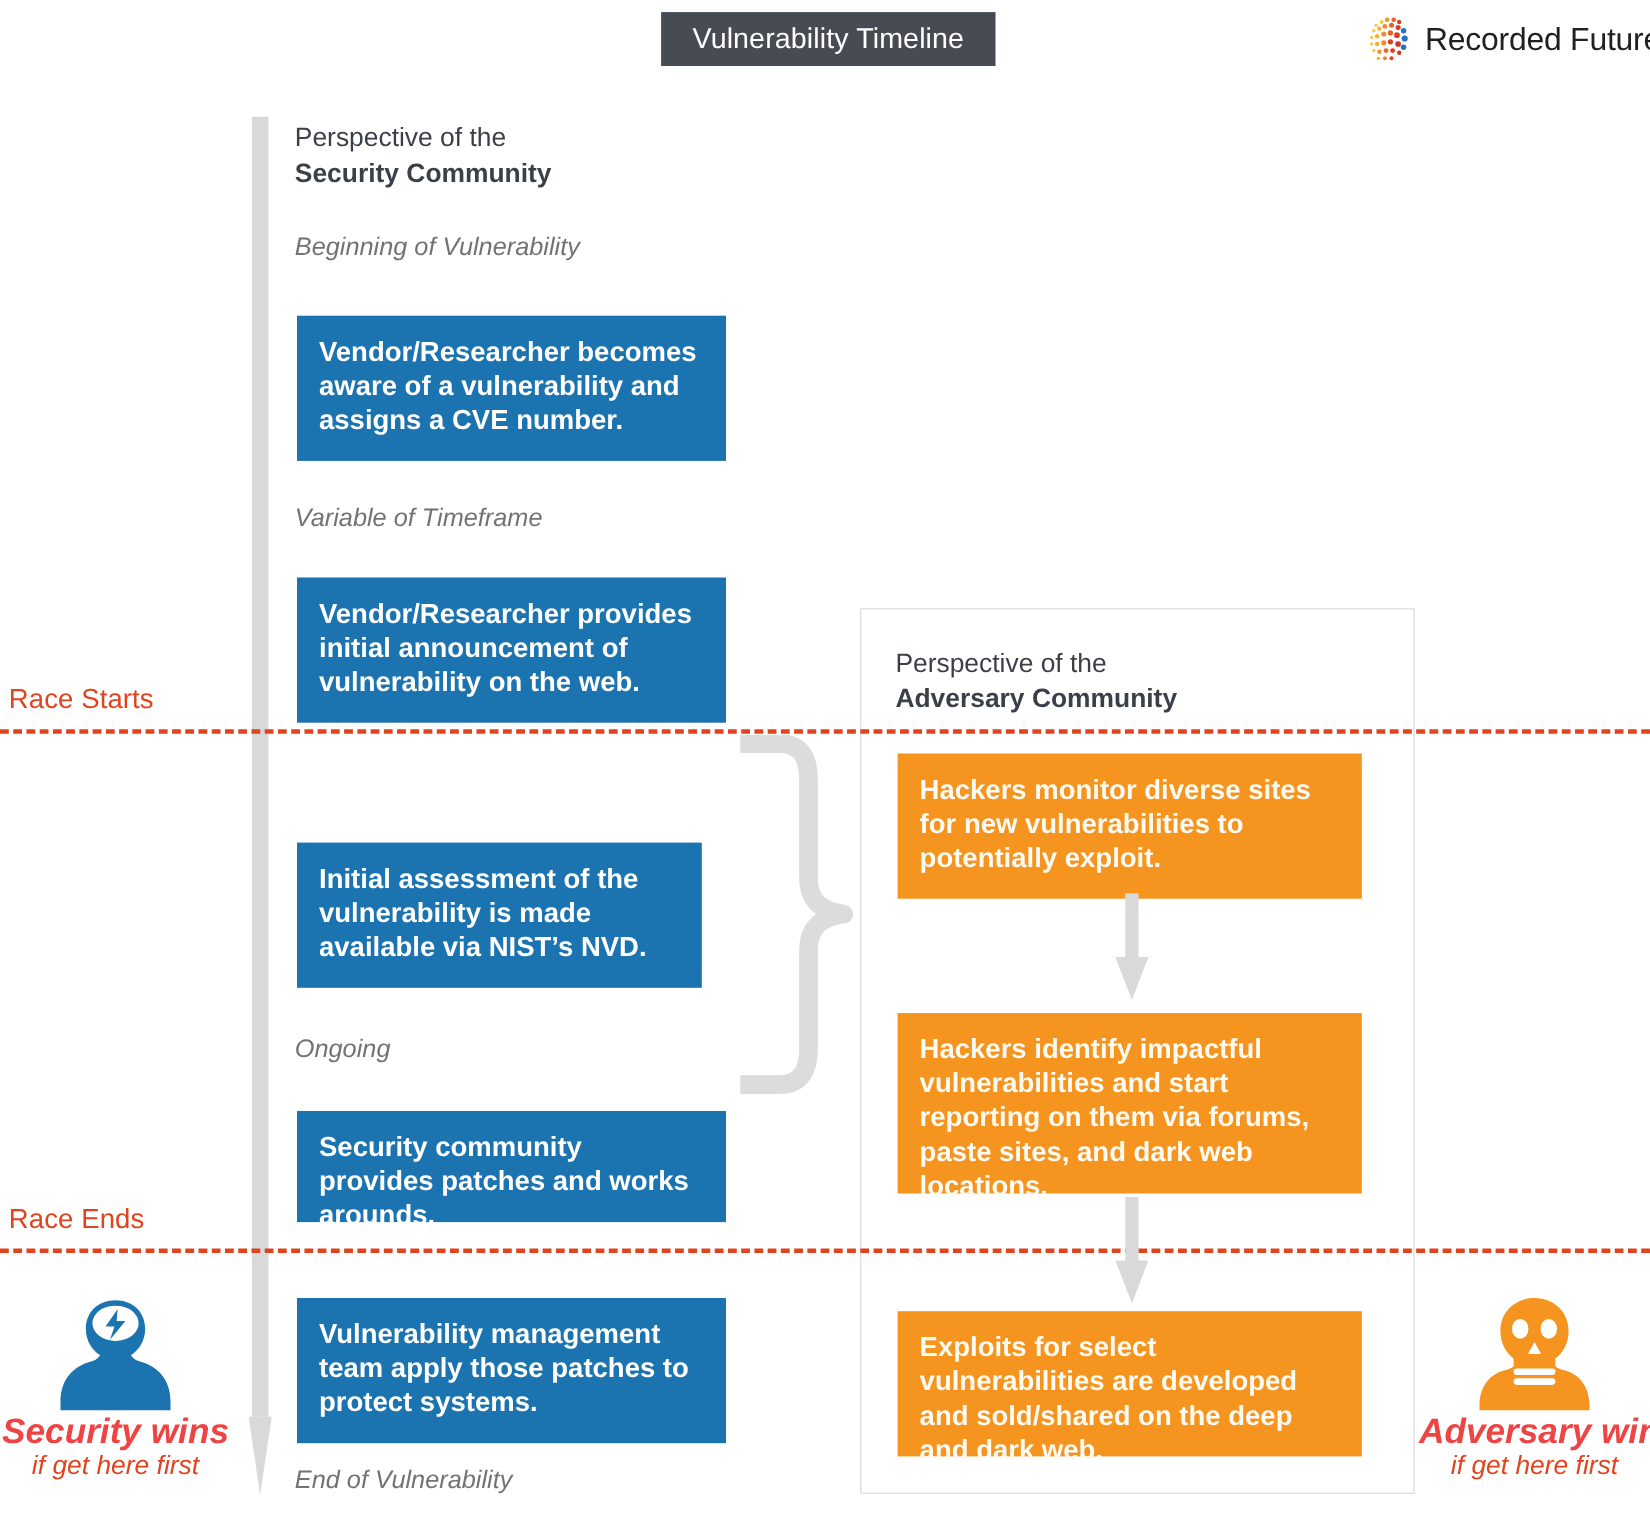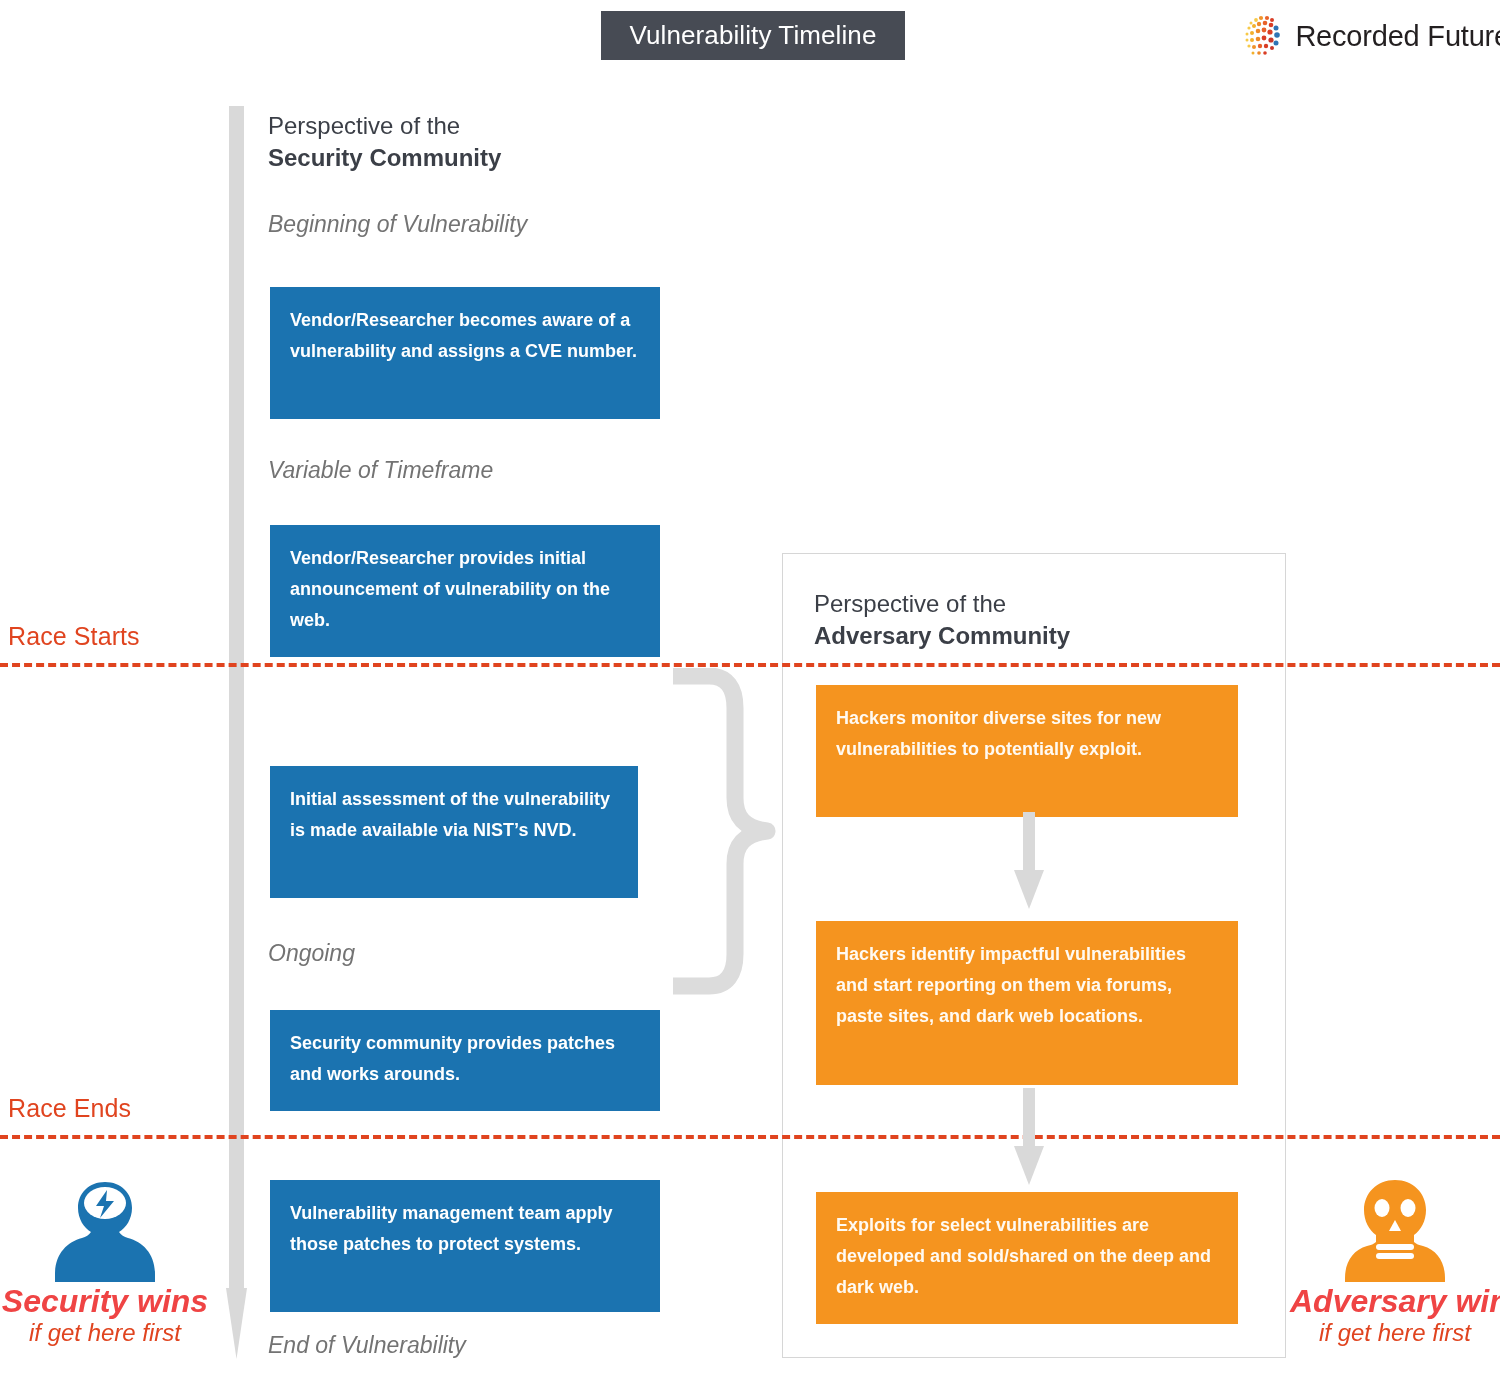--- a/index.html
+++ b/index.html
@@ -110,21 +110,21 @@
     font-style: italic;
     white-space: nowrap;
   }
 
   
   .box {
     position: absolute;
     box-sizing: border-box;
     padding: 18px 20px 16px 20px;
     color: #ffffff;
-    font-size: 18px;
+    font-size: 25px;
     line-height: 31px;
     font-weight: bold;
   }
   .box.blue   { background: #1b73b0; }
   .box.orange { background: #f5941f; color: #fffaf2; }
 
   
   .adv-panel {
     position: absolute;
     left: 782px;

